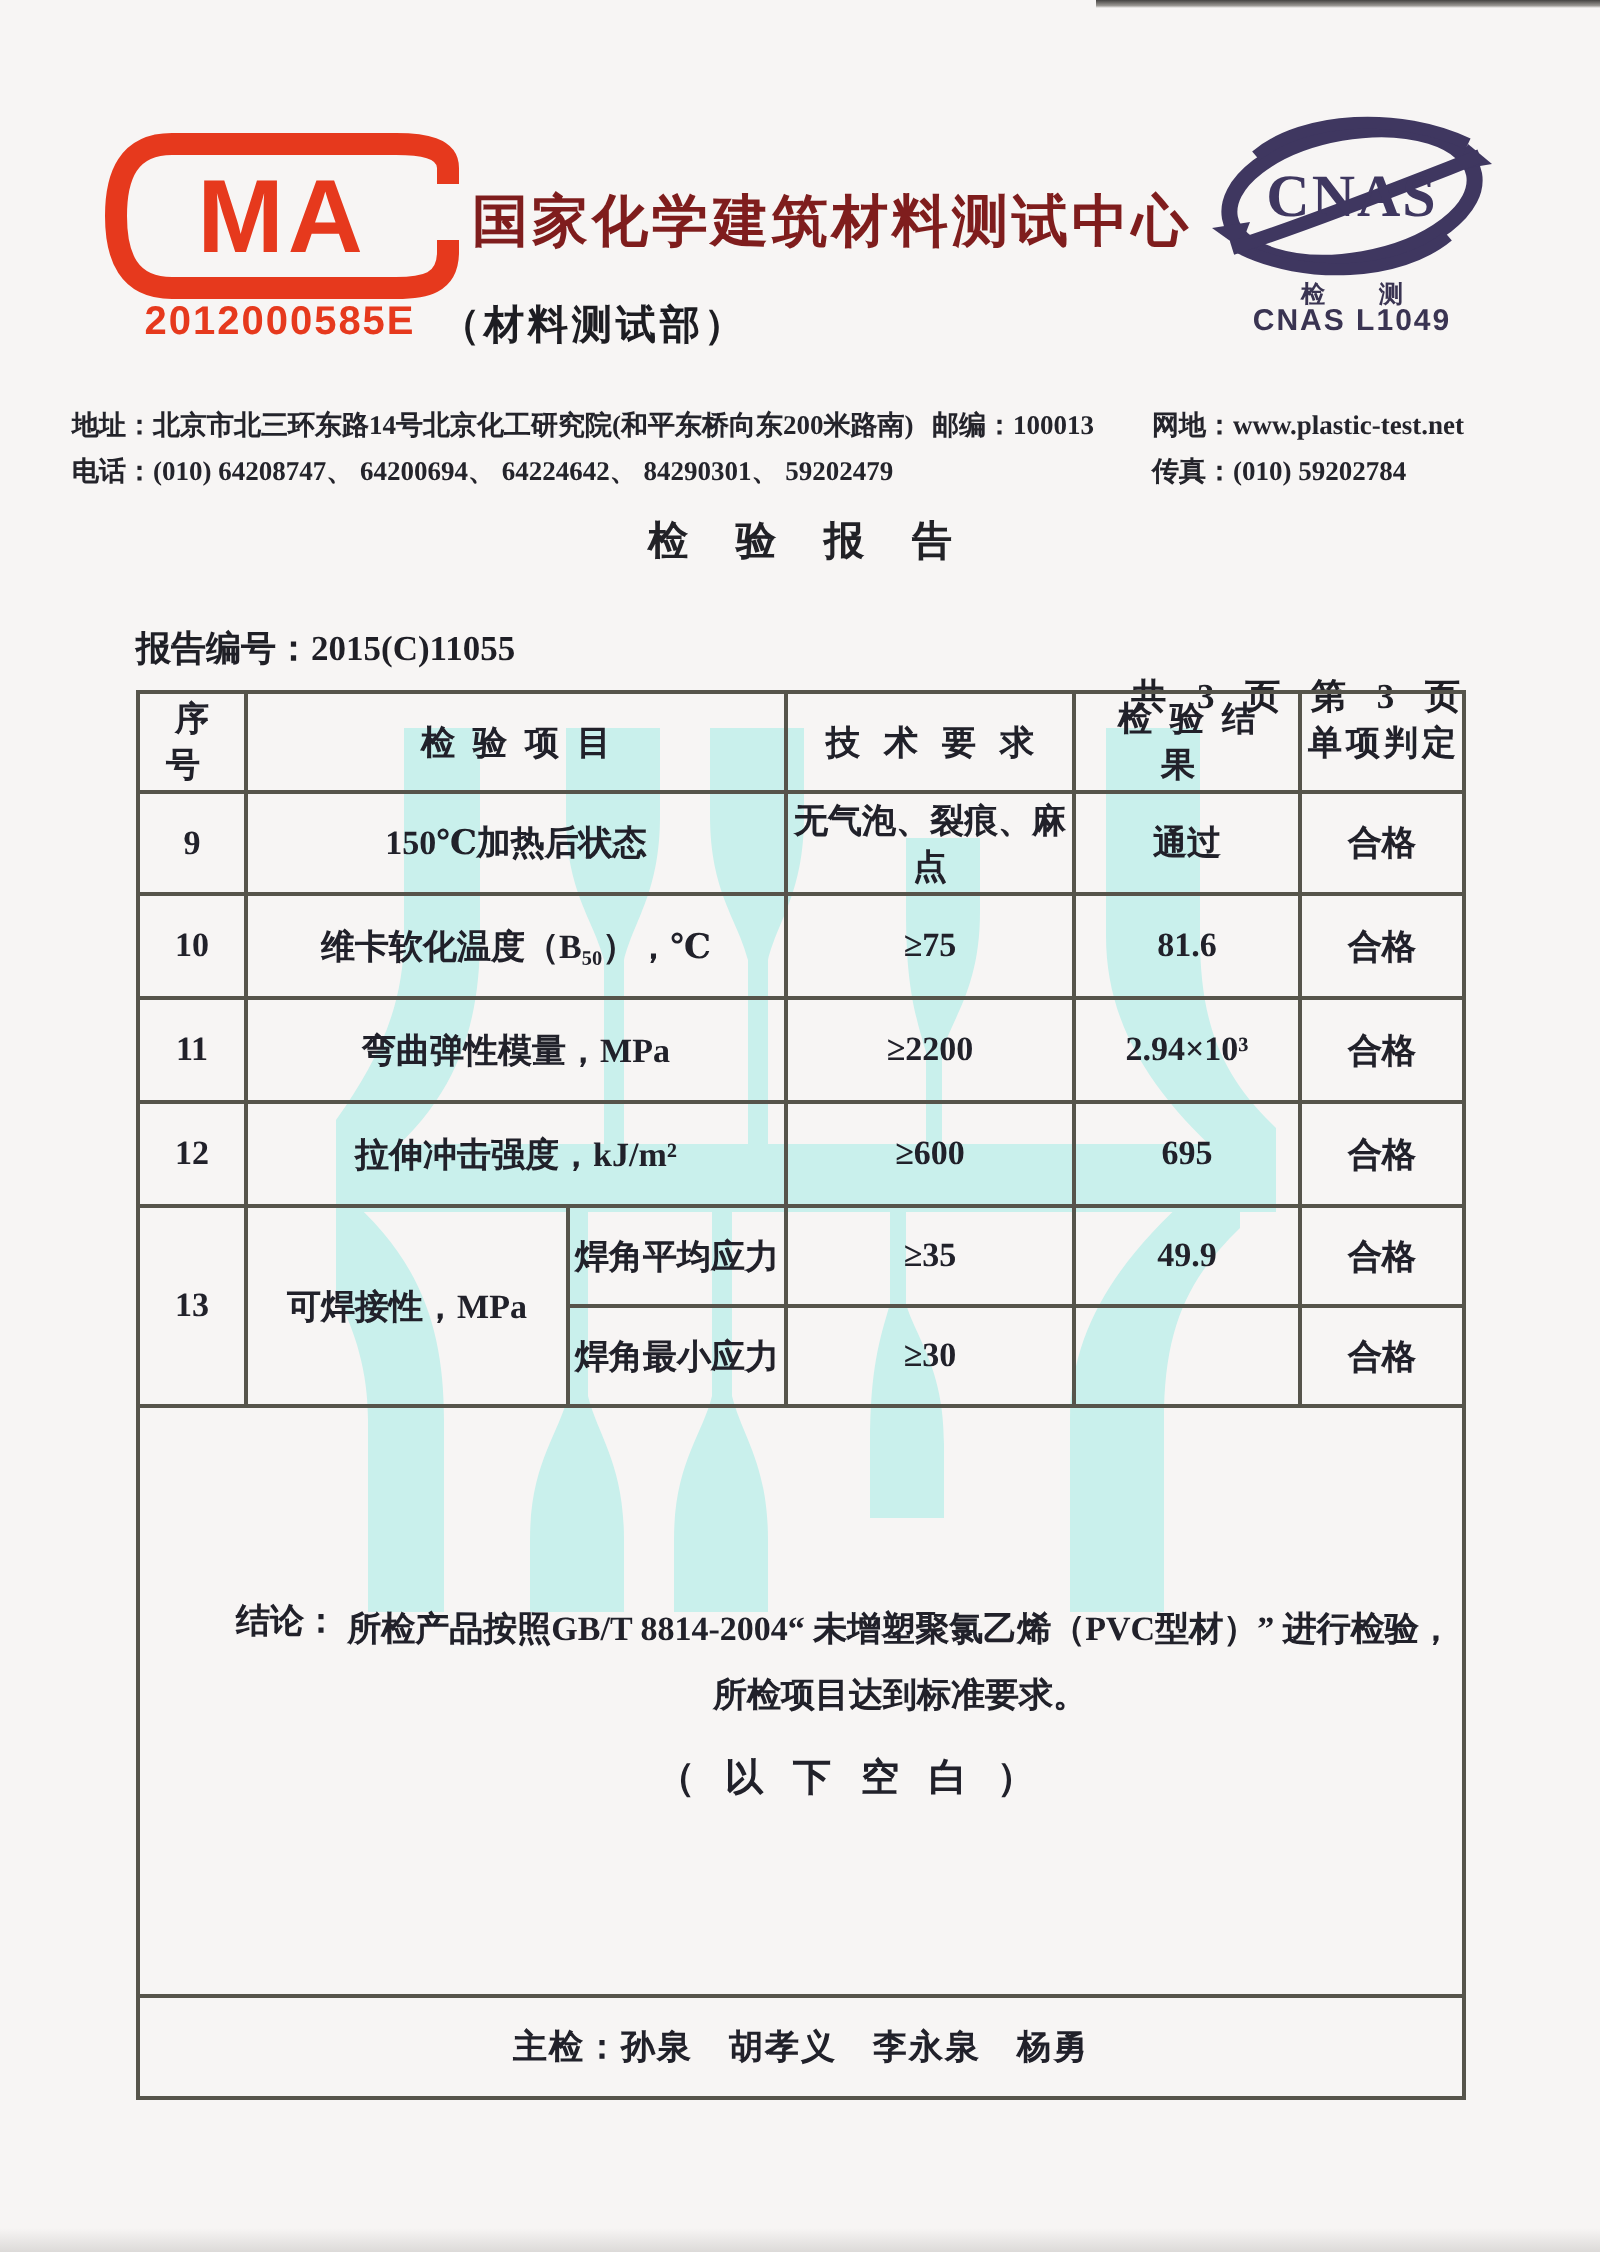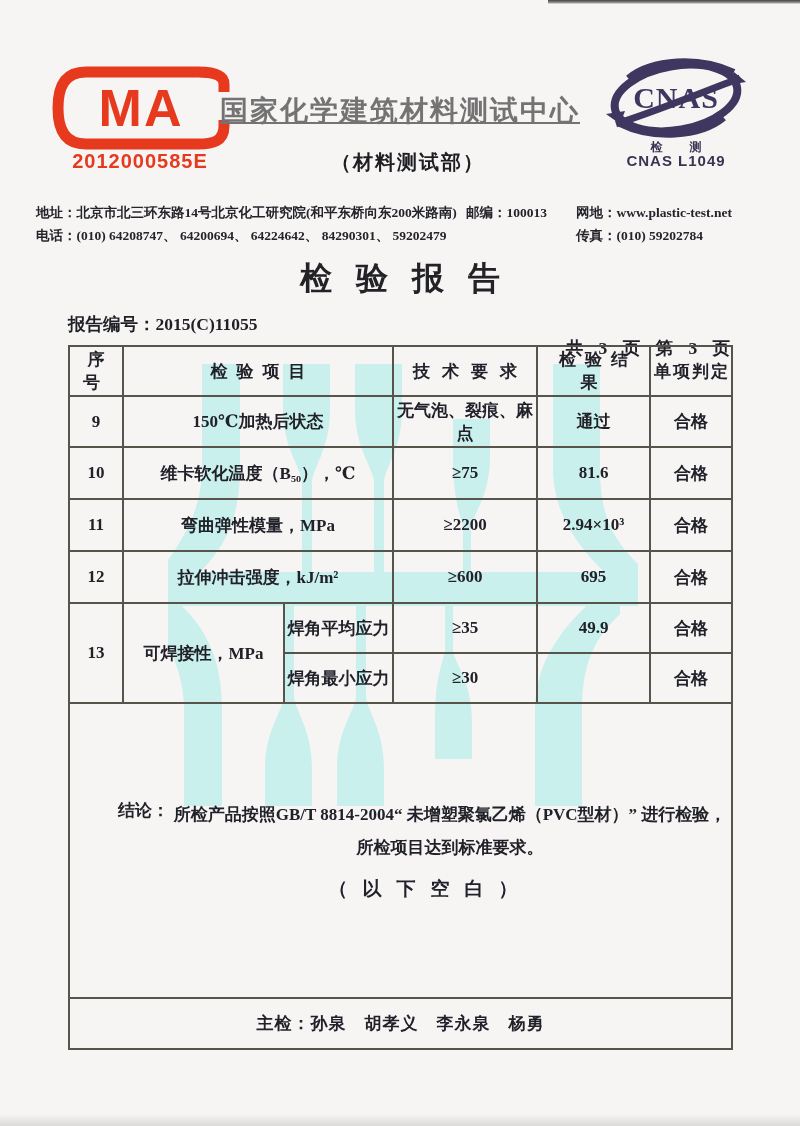--- a/index.html
+++ b/index.html
@@ -11,40 +11,40 @@
   .top-strip{left:548px;top:0;width:252px;height:4px;
              background:linear-gradient(to bottom,#454341,#9a9793 70%,rgba(150,148,145,0));}
   .bottom-shade{left:0;top:1114px;width:800px;height:12px;
                 background:linear-gradient(to bottom,rgba(0,0,0,0),rgba(125,122,118,0.22));}
 
   
   .cma-block{left:50px;top:66px;width:182px;height:108px;}
   .cma-cert{left:44px;top:150px;width:192px;text-align:center;
             font-family:"Liberation Sans","DejaVu Sans",sans-serif;
             font-weight:bold;font-size:20px;letter-spacing:1px;color:#e6391d;}
-  .org-title{left:220px;top:92px;width:376px;text-align:left;
-             font-size:28px;font-weight:bold;letter-spacing:2px;color:#737373;text-decoration:underline;}
-  .org-subtitle{left:220px;top:149px;width:376px;text-align:center;
+  .org-title{left:220px;top:92px;width:376px;text-align:right;
+             font-size:28px;font-weight:bold;letter-spacing:2px;color:#7f1d1d;}
+  .org-subtitle{left:220px;top:149px;width:376px;text-align:left;
                 font-size:20px;font-weight:bold;letter-spacing:2px;color:#1d1d22;}
   .cnas-block{left:594px;top:52px;width:164px;height:90px;}
   .cnas-sub{left:594px;top:139px;width:164px;text-align:center;font-size:12px;
             font-weight:bold;letter-spacing:12px;text-indent:12px;color:#3a3452;}
   .cnas-cert{left:594px;top:152px;width:164px;text-align:center;font-size:15px;
              font-weight:bold;letter-spacing:1px;color:#3a3452;
              font-family:"Liberation Sans","DejaVu Sans",sans-serif;}
 
   
   .contact{left:36px;width:740px;font-size:13.5px;font-weight:bold;color:#24242b;
            white-space:nowrap;}
   .c1{top:204px;} .c2{top:227px;}
   .grp{display:inline-block;vertical-align:top;}
   .g-addr{width:430px;} .g-zip{width:110px;} .g-phone{width:540px;}
 
   
-  .report-title{left:0;top:257px;width:800px;text-align:center;font-size:32px;
+  .report-title{left:0;top:257px;width:800px;text-align:center;font-size:20px;
                 font-weight:bold;letter-spacing:24px;text-indent:24px;color:#222227;}
   .meta-left{left:68px;top:312px;font-size:17.5px;font-weight:bold;color:#1f1f26;}
   .meta-right{left:433px;top:312px;width:300px;text-align:right;font-size:17.5px;
               font-weight:bold;letter-spacing:3px;word-spacing:5px;color:#1f1f26;margin-top:24px;}
 
   
   .watermark{left:168px;top:364px;width:470px;height:442px;}
 
   
   table.report{position:absolute;left:68px;top:345px;width:663px;

